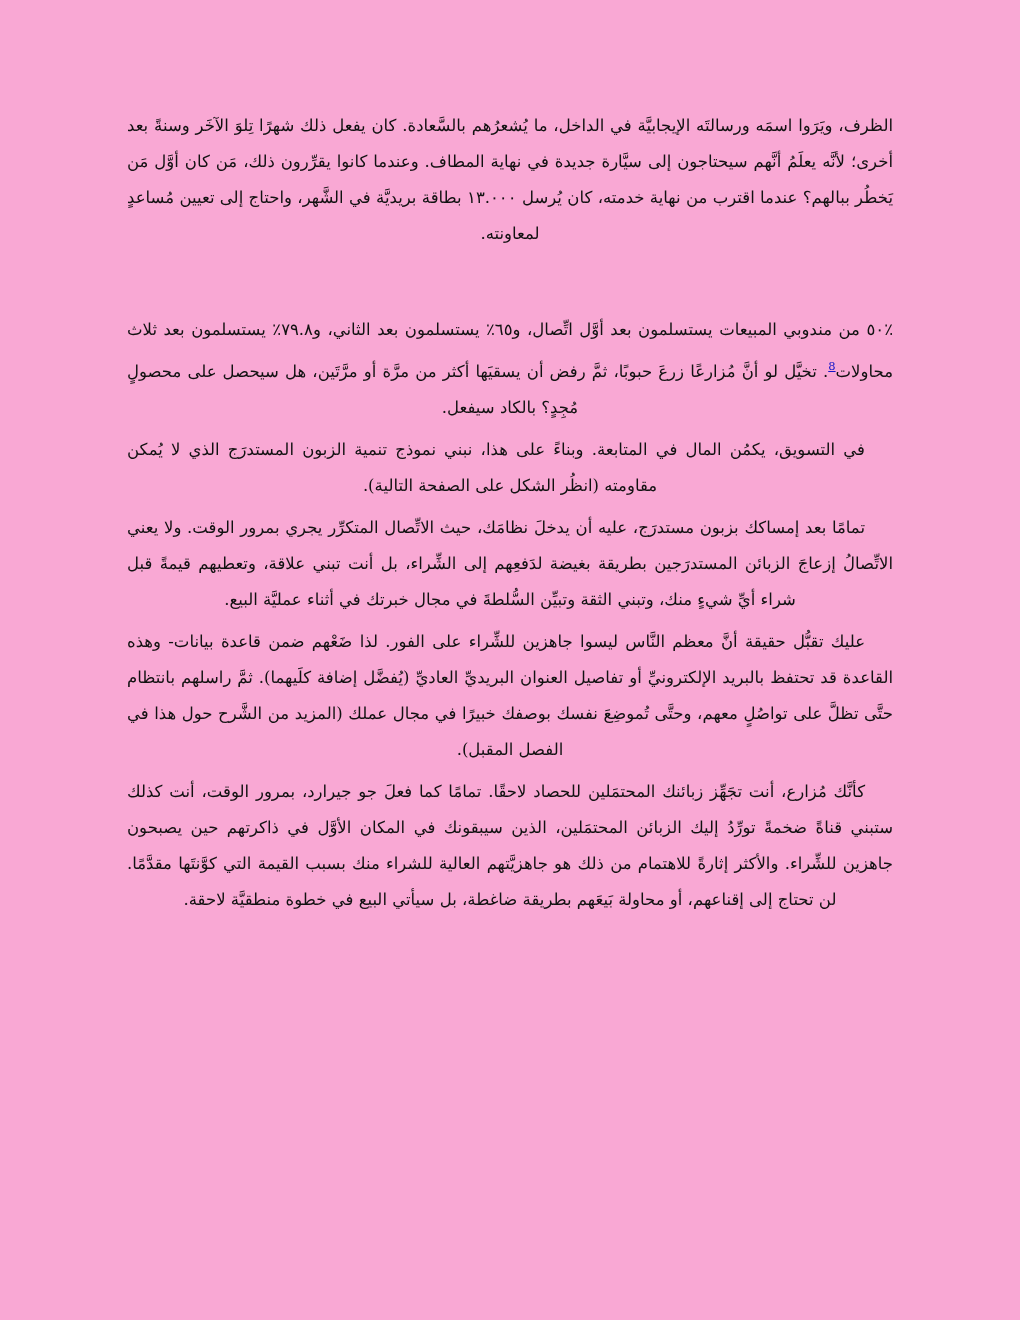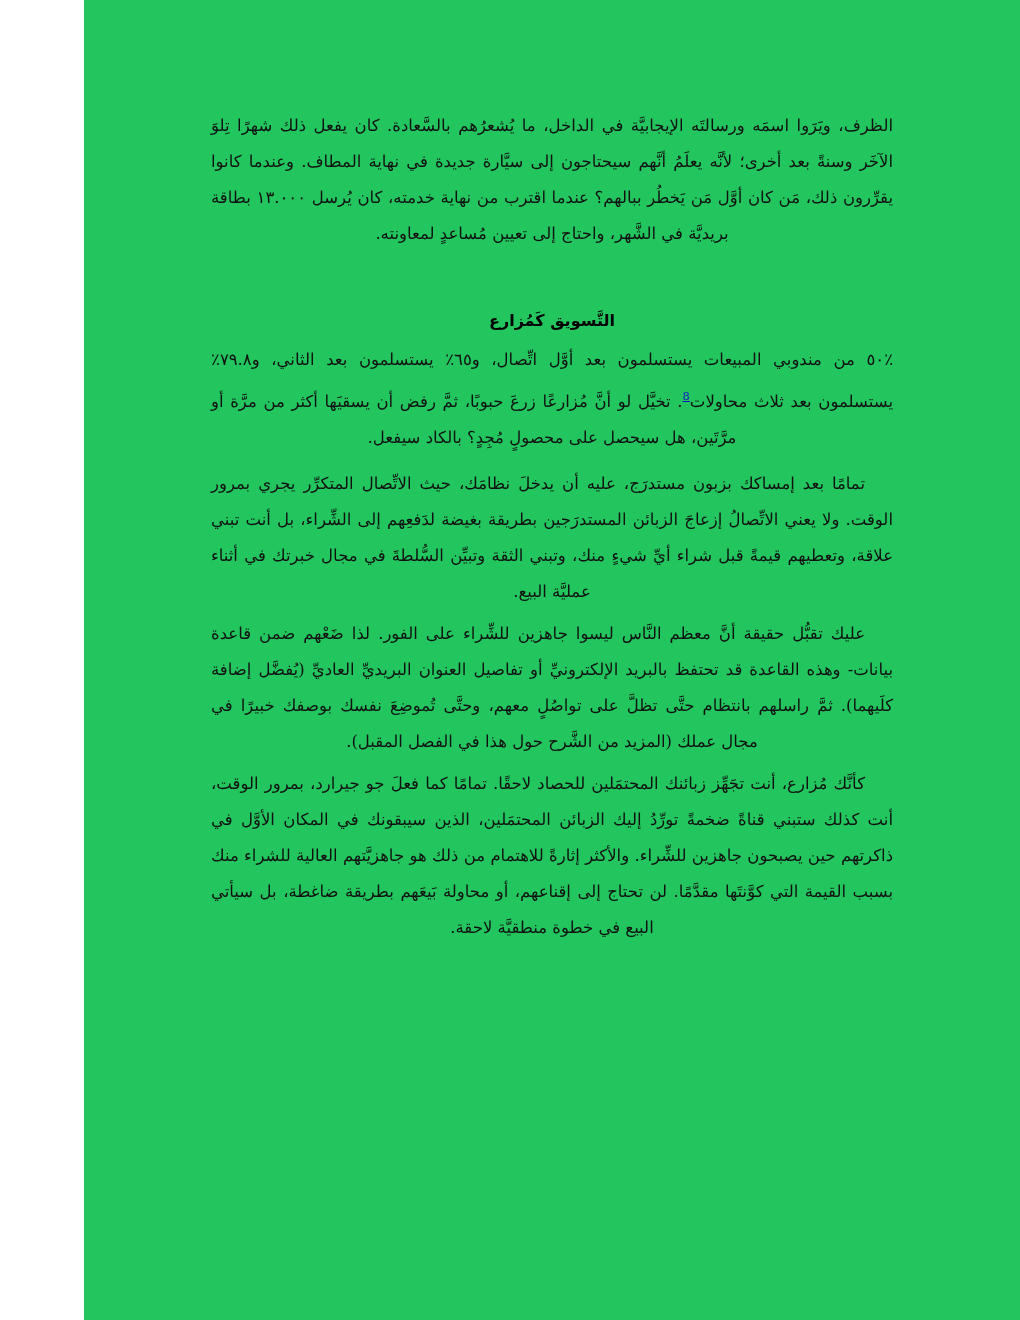--- a/index.html
+++ b/index.html
@@ -10,23 +10,23 @@
   }
   body {
     width: 1020px;
     height: 1320px;
     overflow: hidden;
     font-family: "DejaVu Sans", "Liberation Sans", sans-serif;
   }
 
   #page {
     position: relative;
-    width: 936px;
+    width: 1020px;
     height: 1320px;
-    background: #22c55e;
+    background: #f9a8d4;
     box-sizing: border-box;
     padding: 108px 127px 0 127px;
   }
 
   #content {
     direction: rtl;
     text-align: justify;
     text-align-last: center;
     color: #000000;
   }
@@ -79,29 +79,29 @@
 <div id="page">
   <div id="content">
 
     <p class="para">الظرف، ويَرَوا اسمَه ورسالتَه الإيجابيَّة في الداخل، ما يُشعرُهم بالسَّعادة. كان يفعل ذلك شهرًا تِلوَ الآخَر وسنةً بعد أخرى؛ لأنَّه يعلَمُ أنَّهم سيحتاجون إلى سيَّارة جديدة في نهاية المطاف. وعندما كانوا يقرِّرون ذلك، مَن كان أوَّل مَن يَخطُر ببالهم؟ عندما اقترب من نهاية خدمته، كان يُرسل ١٣.٠٠٠ بطاقة بريديَّة في الشَّهر، واحتاج إلى تعيين مُساعدٍ لمعاونته.</p>
 
     <div class="gap-sm"></div>
 
 
     <div class="gap-lg"></div>
 
-    <h2 class="heading">التَّسويق كَمُزارع</h2>
 
 
     <div class="gap-xs"></div>
 
     <p class="para"><span>٪٥٠ من مندوبي المبيعات يستسلمون بعد أوَّل اتِّصال، و٦٥٪ يستسلمون بعد الثاني، و٧٩.٨٪ يستسلمون بعد ثلاث محاولات</span><a class="footnote-ref" href="#">8</a><span>. تخيَّل لو أنَّ مُزارعًا زرعَ حبوبًا، ثمَّ رفض أن يسقيَها أكثر من مرَّة أو مرَّتَين، هل سيحصل على محصولٍ مُجِدٍ؟ بالكاد سيفعل.</span></p>
 
     <div class="gap-xs"></div>
 
+    <p class="para indent">في التسويق، يكمُن المال في المتابعة. وبناءً على هذا، نبني نموذج تنمية الزبون المستدرَج الذي لا يُمكن مقاومته (انظُر الشكل على الصفحة التالية).</p>
 
     <div class="gap-xs"></div>
 
     <p class="para indent">تمامًا بعد إمساكك بزبون مستدرَج، عليه أن يدخلَ نظامَك، حيث الاتِّصال المتكرِّر يجري بمرور الوقت. ولا يعني الاتِّصالُ إزعاجَ الزبائن المستدرَجين بطريقة بغيضة لدَفعِهم إلى الشِّراء، بل أنت تبني علاقة، وتعطيهم قيمةً قبل شراء أيِّ شيءٍ منك، وتبني الثقة وتبيِّن السُّلطةَ في مجال خبرتك في أثناء عمليَّة البيع.</p>
 
     <div class="gap-xs"></div>
 
     <p class="para indent">عليك تقبُّل حقيقة أنَّ معظم النَّاس ليسوا جاهزين للشِّراء على الفور. لذا ضَعْهم ضمن قاعدة بيانات- وهذه القاعدة قد تحتفظ بالبريد الإلكترونيِّ أو تفاصيل العنوان البريديِّ العاديِّ (يُفضَّل إضافة كلَيهما). ثمَّ راسلهم بانتظام حتَّى تظلَّ على تواصُلٍ معهم، وحتَّى تُموضِعَ نفسك بوصفك خبيرًا في مجال عملك (المزيد من الشَّرح حول هذا في الفصل المقبل).</p>
 
     <div class="gap-xs"></div>

